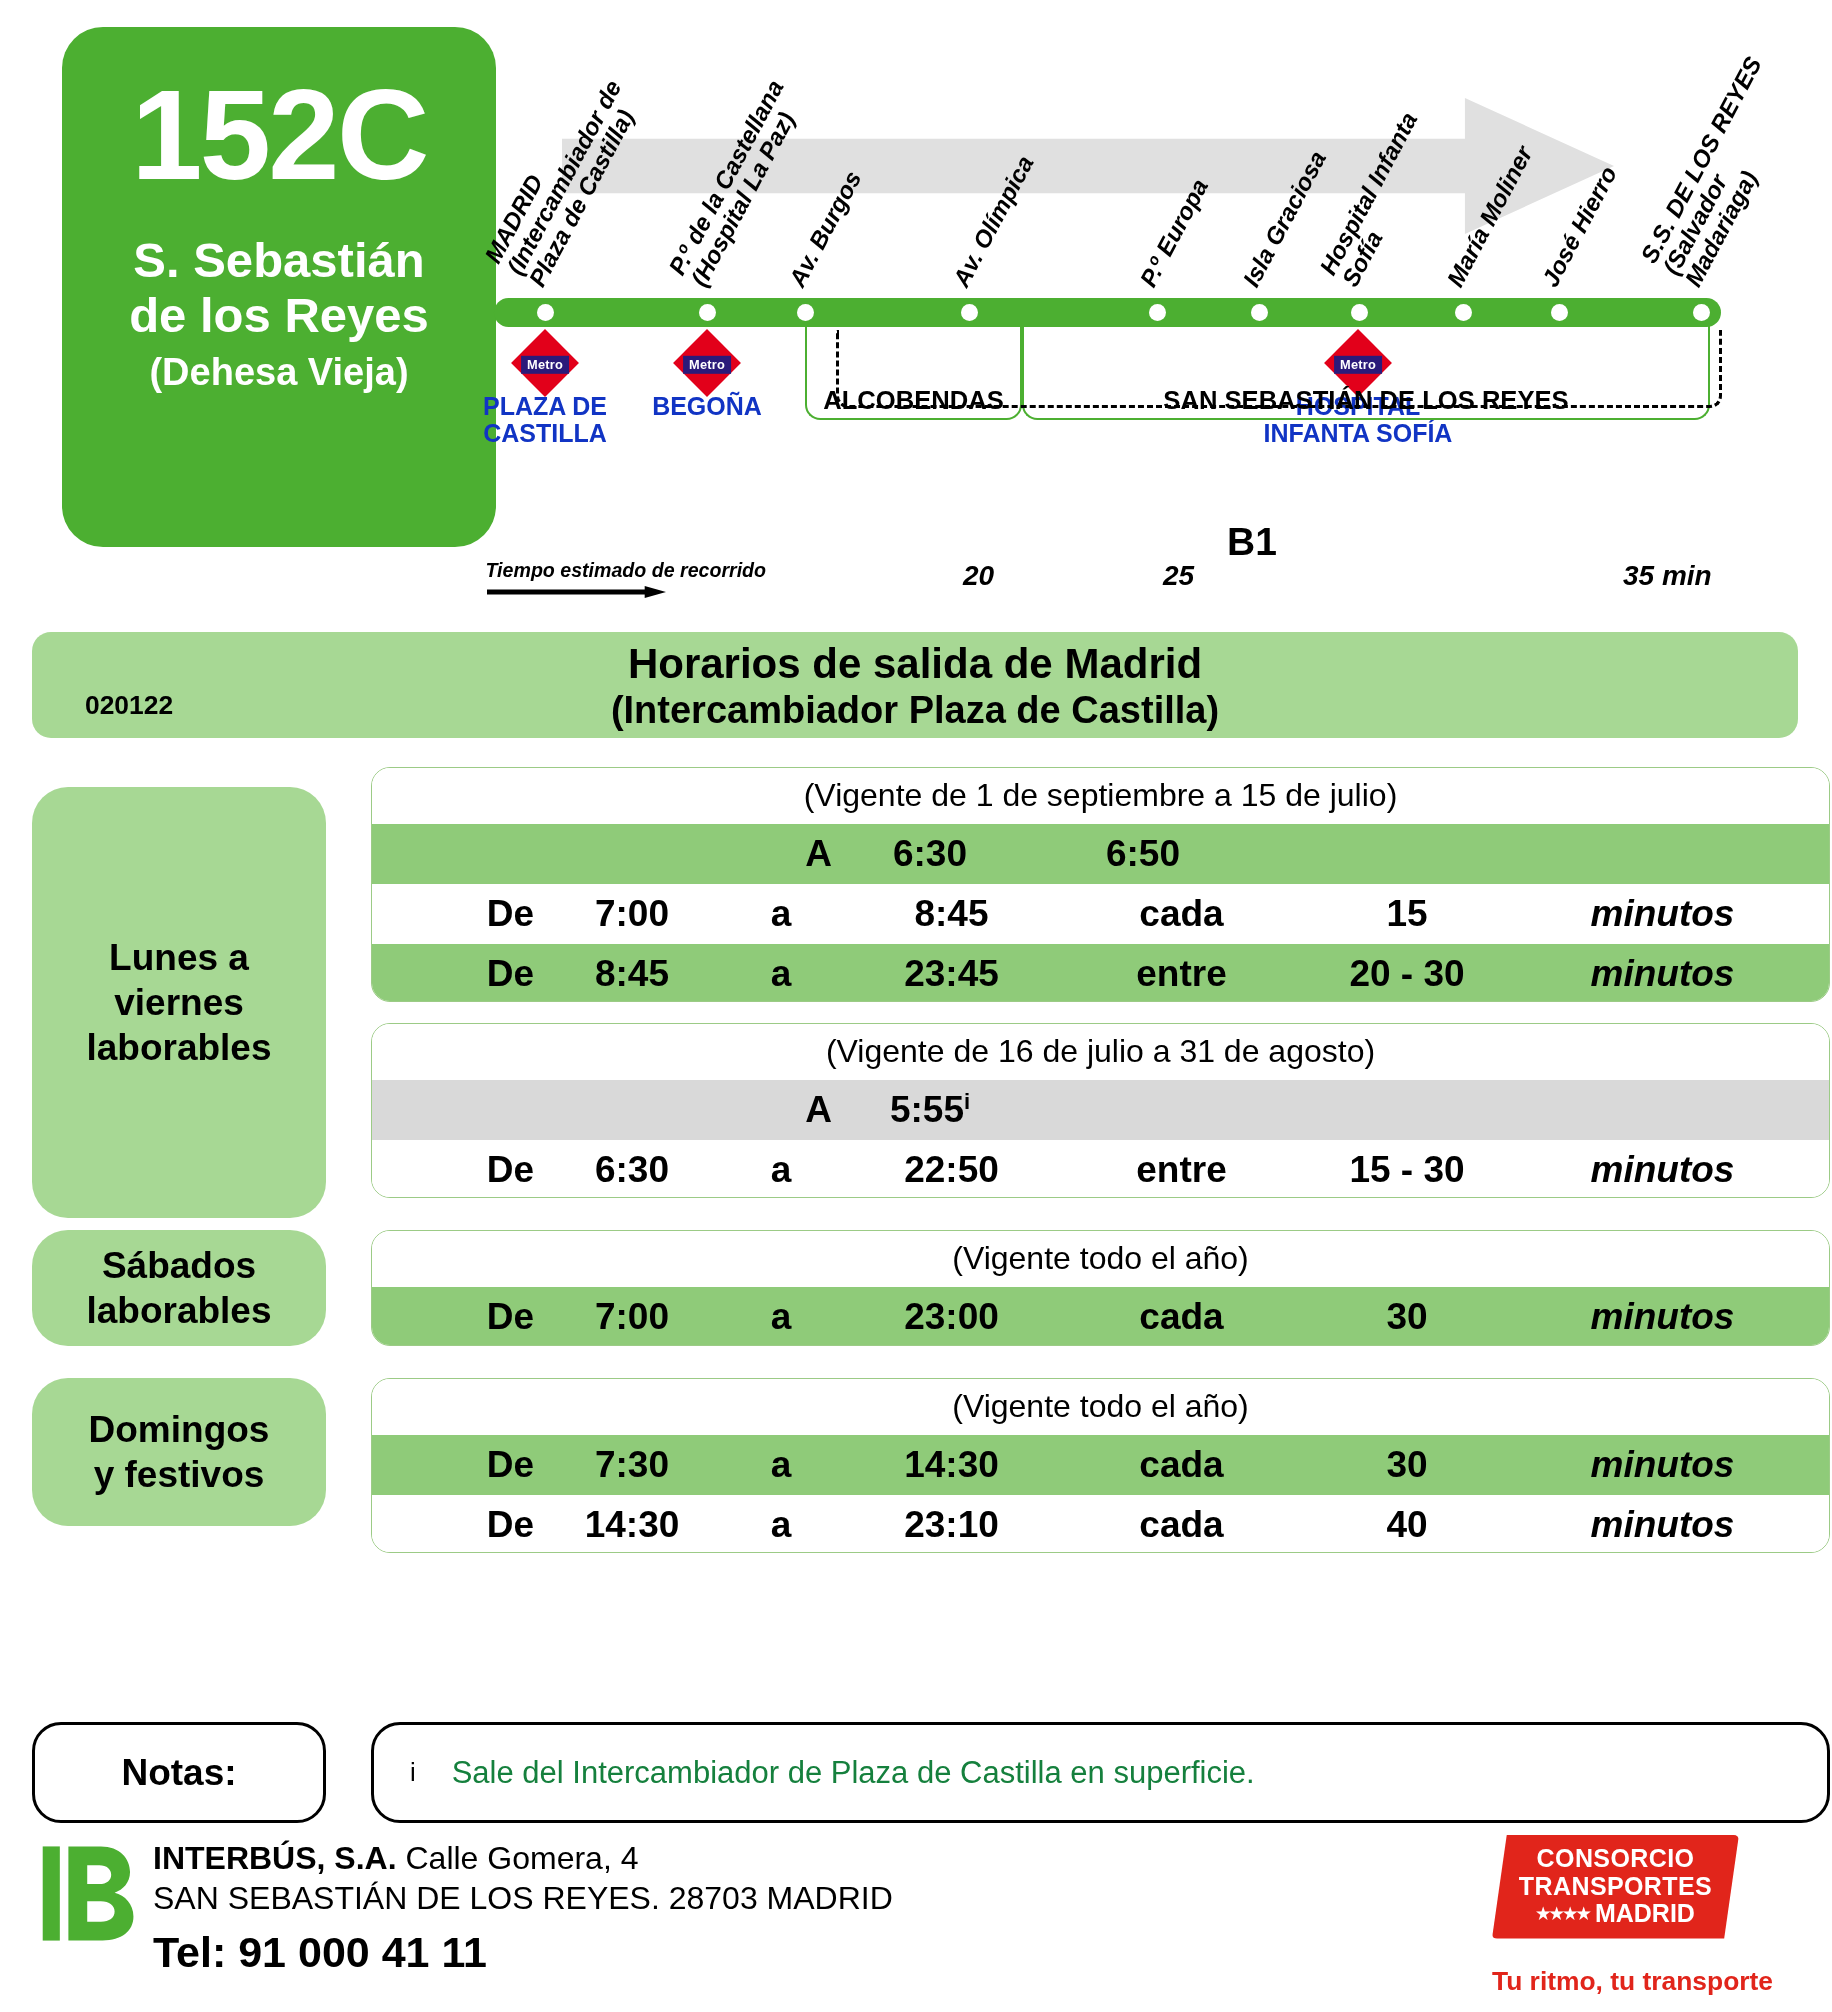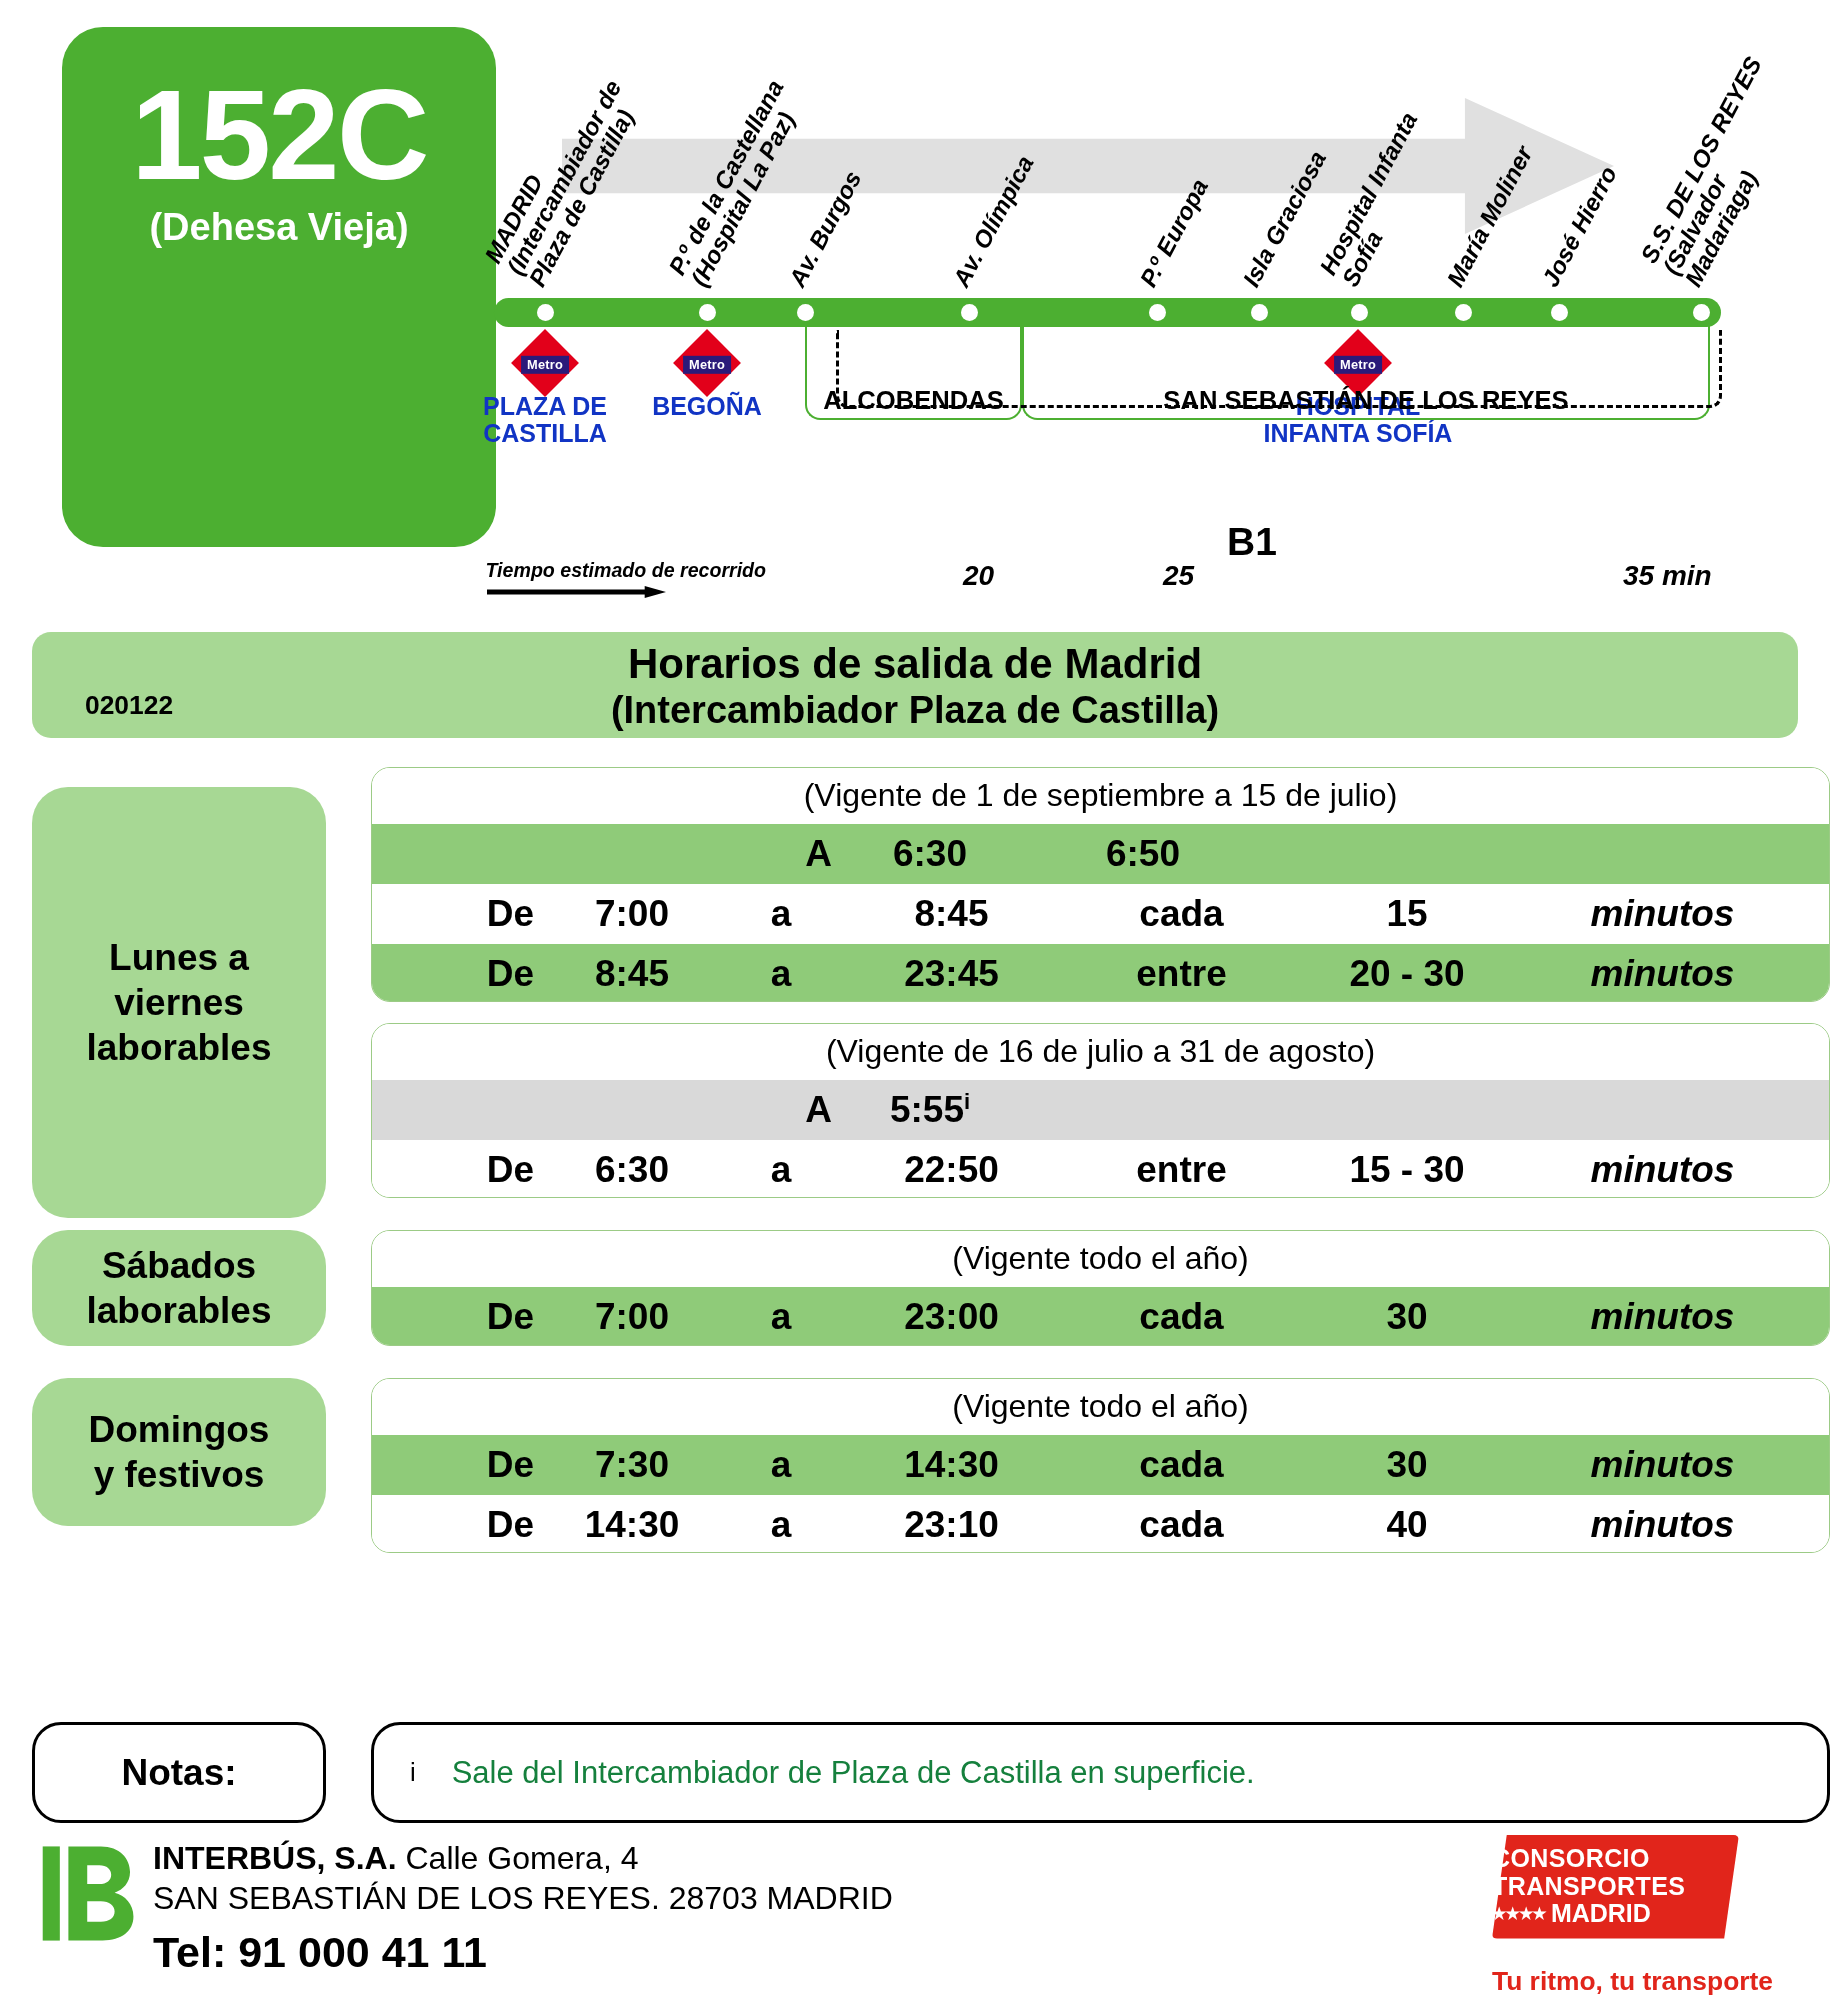--- a/index.html
+++ b/index.html
@@ -346,41 +346,45 @@
     position: absolute; left: 0; top: 0;
     width: 247px; height: 104px;
     background: #e1251b;
     clip-path: polygon(6% 0%, 100% 0%, 94% 100%, 0% 100%);
     border-radius: 5.1px;
   }
   #crtm-text {
     position: absolute; left: 0; top: 0;
     width: 247px; height: 104px;
     display: flex; flex-direction: column;
-    align-items: flex-start; justify-content: center;
+    align-items: center; justify-content: center;
     color: #fff; font-weight: bold; line-height: 1.1;
   }
   .crtm-l1 { font-size: 25px; letter-spacing: 0.4px; }
   .crtm-l2 { font-size: 25px; letter-spacing: 0.4px; }
   .crtm-l3 { font-size: 25px; display: flex; align-items: center; gap: 5.1px; }
   .crtm-stars { font-size: 16px; letter-spacing: -0.9px; }
   #crtm-tagline {
     position: absolute; left: 1492px; top: 128px;
     width: 281px;
     text-align: center;
     color: #e1251b;
     font-size: 26.4px;
     font-weight: bold;
   }
 </style>
 </head>
 <body>
 
 <div id="route-badge">
   <div id="route-number">152C</div>
+  <div id="route-dest">
+    <div>S. Sebastián</div>
+    <div>de los Reyes</div>
+  </div>
   <div id="route-subdest">(Dehesa Vieja)</div>
 </div>
 
 <div id="route-diagram">
 
   <svg id="direction-arrow" viewBox="0 0 1235 160" preserveAspectRatio="none">
     <path d="M0,48 L1060,48 L1060,0 L1235,80 L1060,160 L1060,112 L0,112 Z" fill="#e0e0e0"></path>
   </svg>
 
   <div id="stop-labels">

